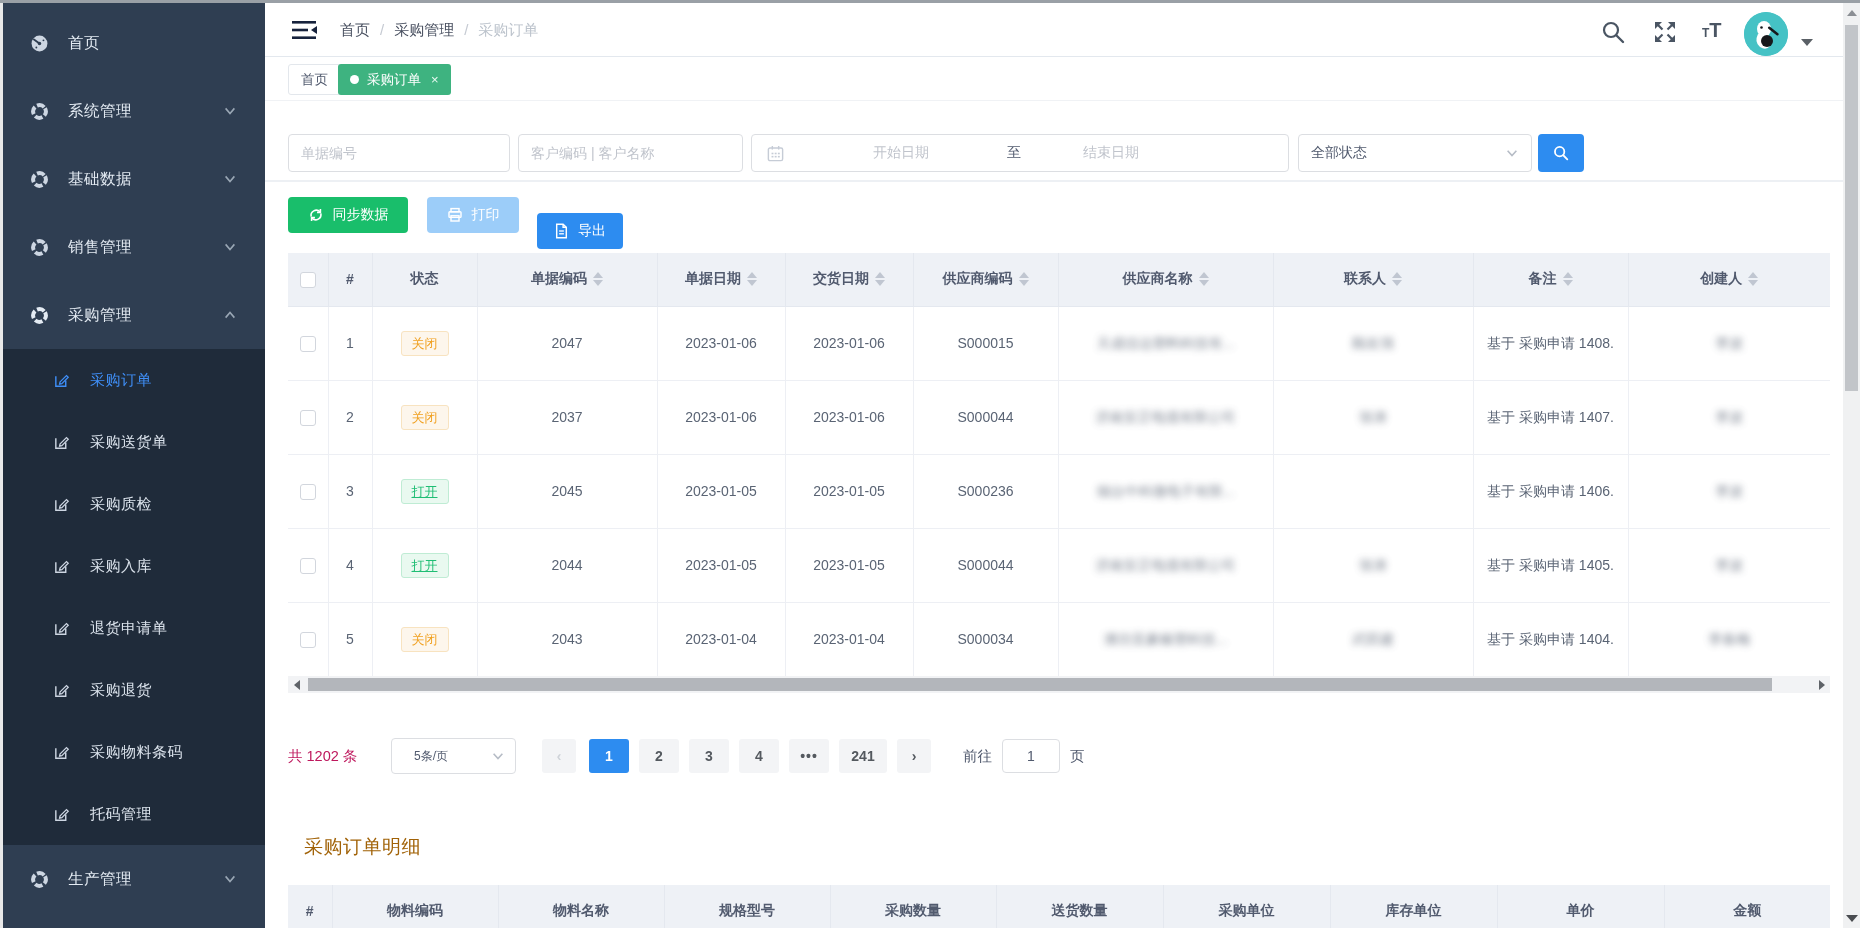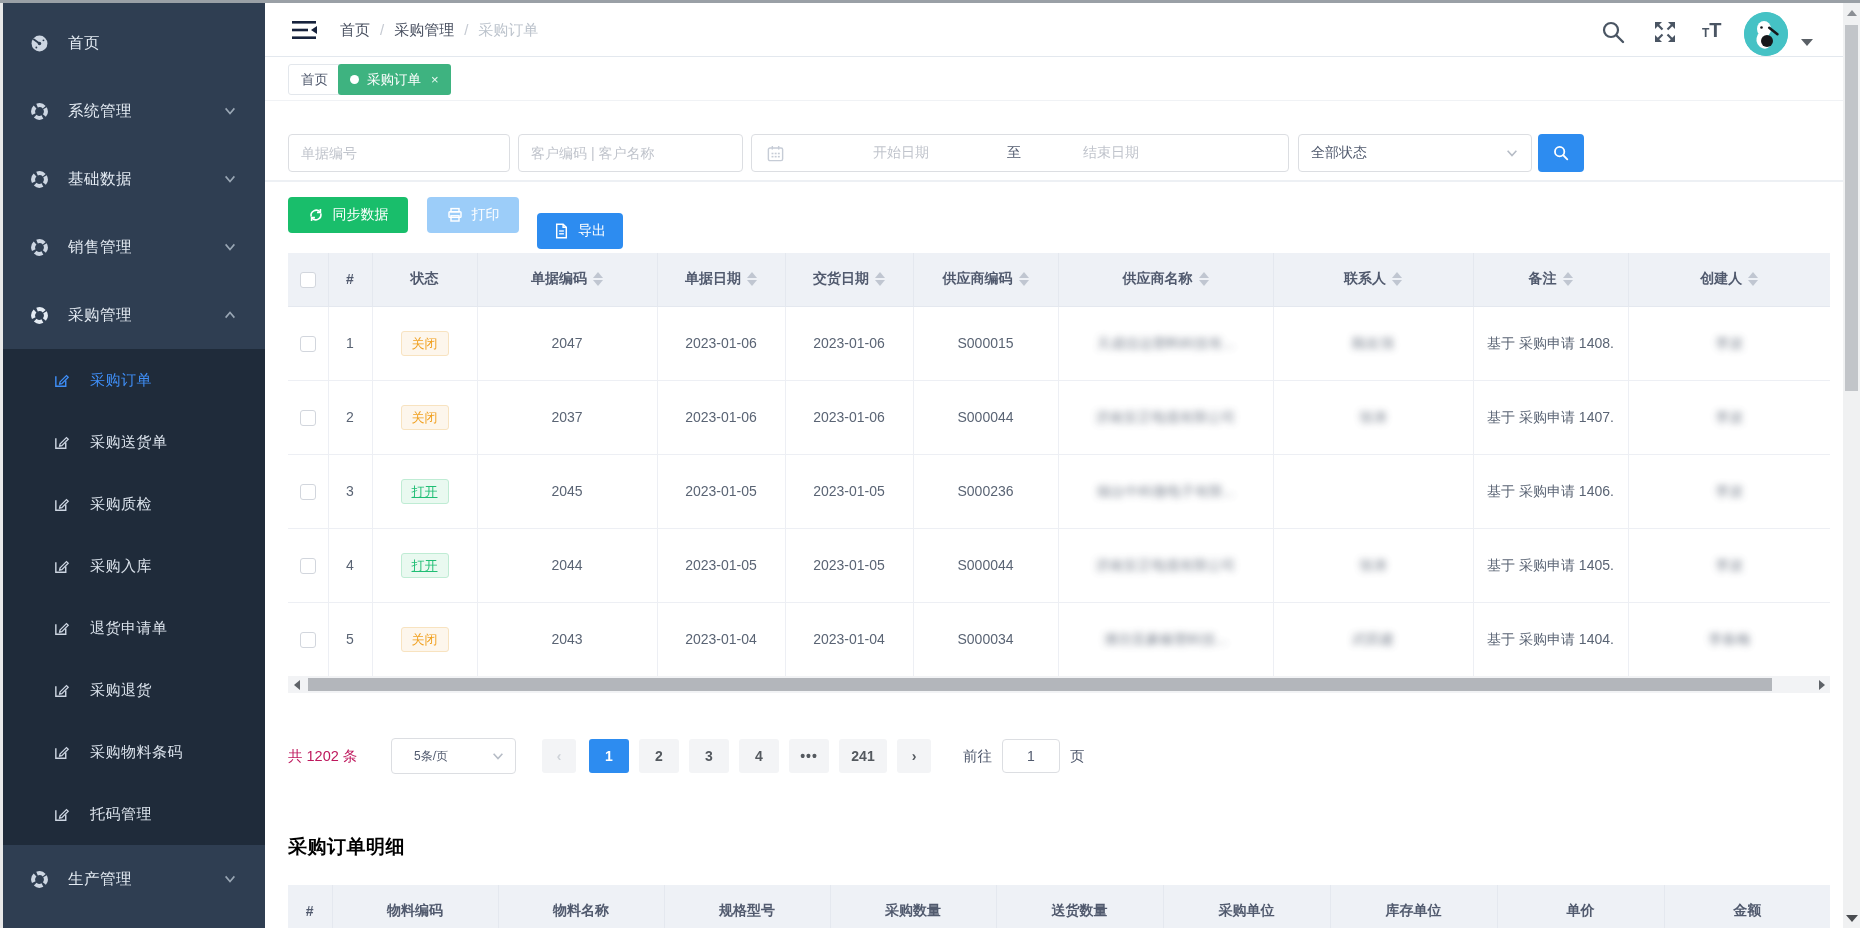--- a/index.html
+++ b/index.html
@@ -100,21 +100,21 @@
   .pg-btn.disabled { color:#cfd3d9; cursor:default; }
   .pg-btn.cur { background:#2d8cf0; color:#fff; }
   .pg-prev { left:254px; } .pg-1 { left:301px; width:40px; } .pg-2 { left:351px; width:40px; }
   .pg-3 { left:401px; width:40px; } .pg-4 { left:451px; width:40px; } .pg-more { left:501px; width:40px; letter-spacing:1px; }
   .pg-last { left:551px; width:48px; } .pg-next { left:609px; }
   .pg-goto-lbl { position:absolute; left:675px; top:0; line-height:36px; font-size:14.5px; color:#515a6e; }
   .pg-goto-input { position:absolute; left:714px; top:1px; width:58px; height:34px; border:1px solid #dcdee2; border-radius:4px; text-align:center; font-size:14px; color:#515a6e; outline:none; }
   .pg-goto-suffix { position:absolute; left:782px; top:0; line-height:36px; font-size:14.5px; color:#515a6e; }
 
   
-  .detail-title { position:absolute; left:288px; top:834px; font-size:19px; font-weight:bold; color:#000000; letter-spacing:.5px; }
+  .detail-title { position:absolute; left:304px; top:834px; font-size:19px; font-weight:normal; color:#a16207; letter-spacing:.5px; }
   .detail-wrap { position:absolute; left:288px; top:885px; width:1542px; }
 
   
   .vscroll { position:absolute; left:1843px; top:3px; width:17px; height:925px; background:#f0f1f2; }
   .vs-up { position:absolute; top:2px; left:0; width:17px; height:16px; display:flex; align-items:center; justify-content:center; cursor:pointer; }
   .tri-u { width:0; height:0; border-left:5px solid transparent; border-right:5px solid transparent; border-bottom:6px solid #8b8f94; }
   .vs-thumb { position:absolute; left:2px; top:22px; width:13px; height:366px; background:#c2c5c9; cursor:pointer; }
   .vs-down { position:absolute; bottom:2px; left:0; width:17px; height:16px; display:flex; align-items:center; justify-content:center; cursor:pointer; }
   .tri-d { width:0; height:0; border-left:6px solid transparent; border-right:6px solid transparent; border-top:7px solid #494c50; }
 

